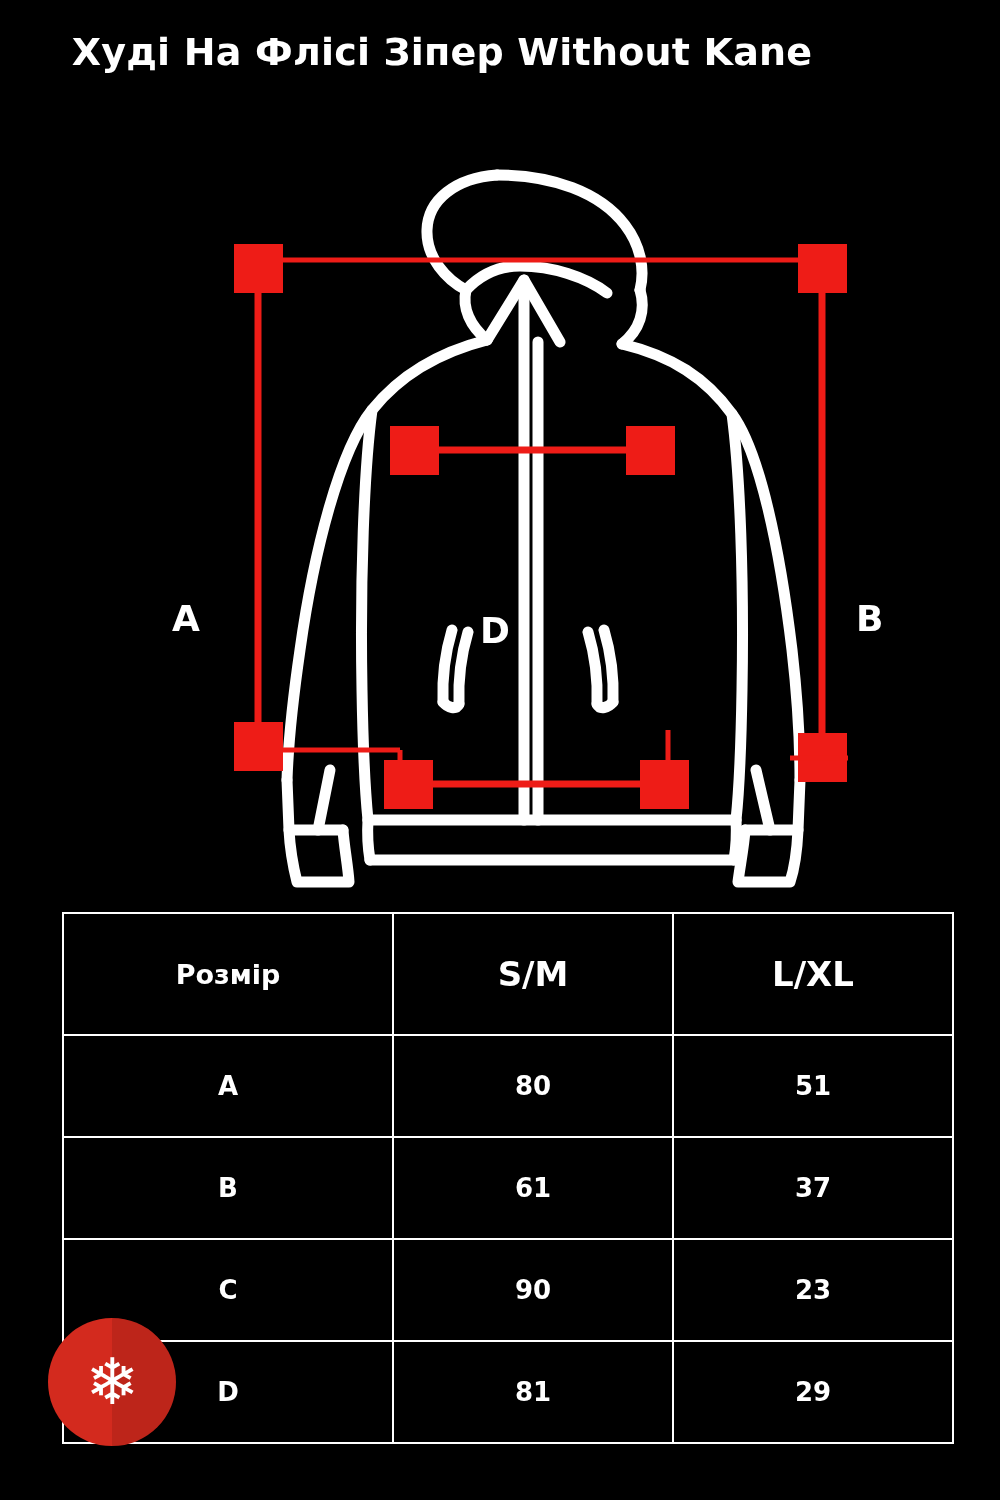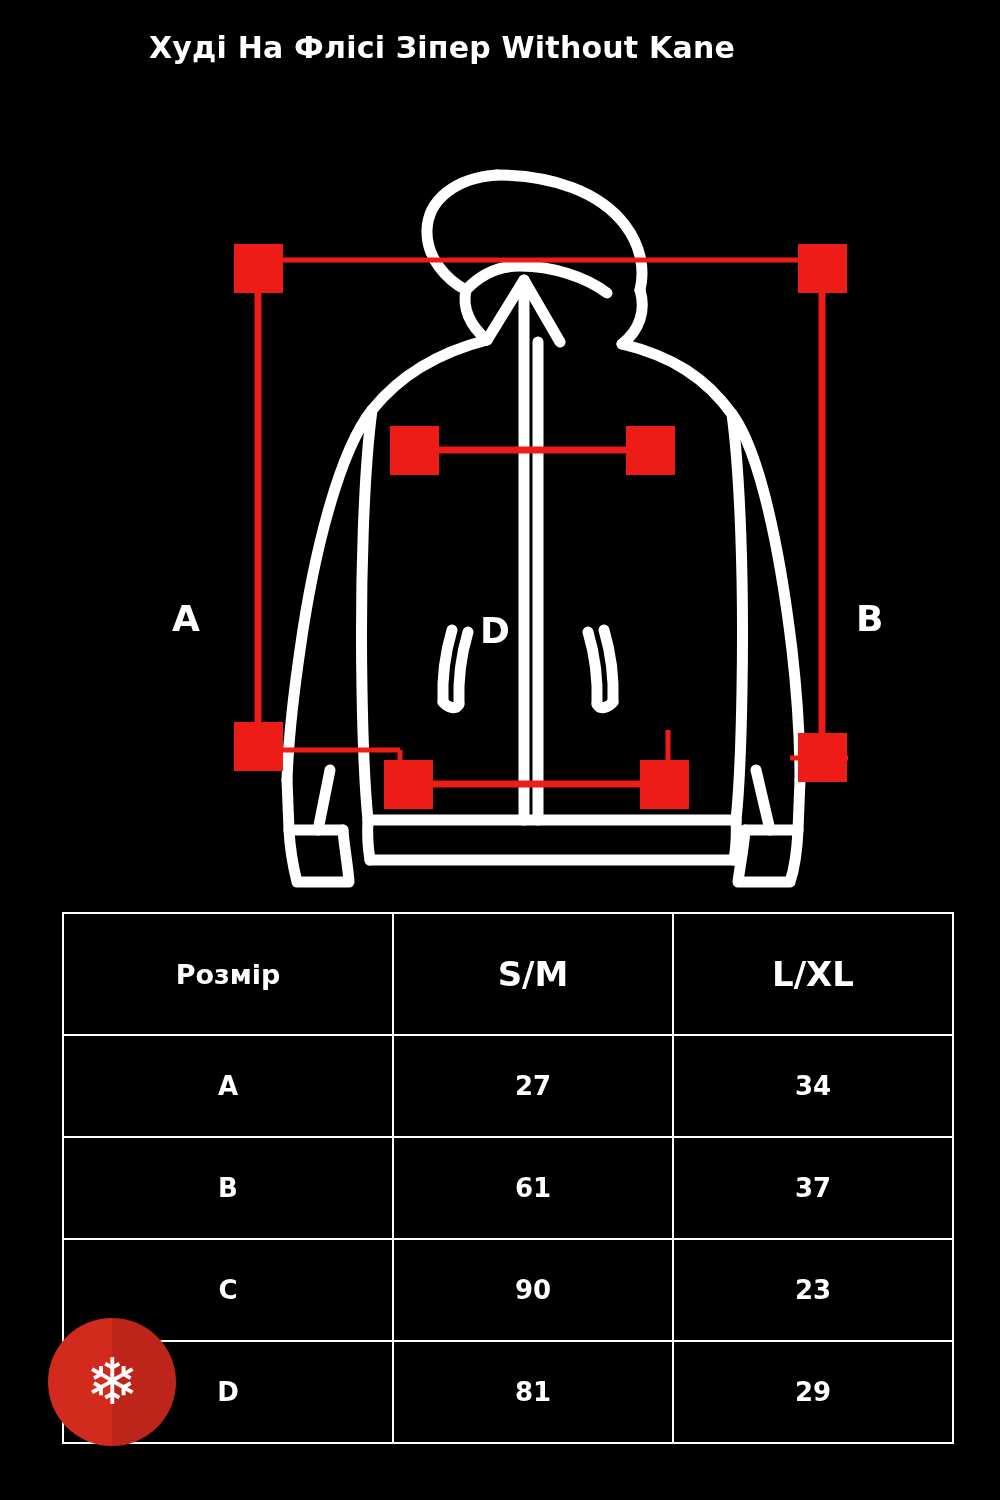--- a/index.html
+++ b/index.html
@@ -14,21 +14,21 @@
     font-family: "DejaVu Sans", "Liberation Sans", sans-serif;
     color: #ffffff;
     overflow: hidden;
   }
   .page-title {
     position: absolute;
     top: 30px;
     left: 0;
     width: 884px;
     text-align: center;
-    font-size: 30px;
+    font-size: 38px;
     font-weight: bold;
     letter-spacing: 0.2px;
     color: #ffffff;
   }
   .diagram {
     position: absolute;
     top: 130px;
     left: 0;
     width: 1000px;
     height: 760px;
@@ -192,22 +192,22 @@
   <thead>
     <tr>
       <th class="col-label">Розмір</th>
       <th class="col-val">S/M</th>
       <th class="col-val">L/XL</th>
     </tr>
   </thead>
   <tbody>
     <tr>
       <td class="col-label">A</td>
-      <td class="col-val">27</td>
-      <td class="col-val">34</td>
+      <td class="col-val">80</td>
+      <td class="col-val">51</td>
     </tr>
     <tr>
       <td class="col-label">B</td>
       <td class="col-val">61</td>
       <td class="col-val">37</td>
     </tr>
     <tr>
       <td class="col-label">C</td>
       <td class="col-val">90</td>
       <td class="col-val">23</td>

